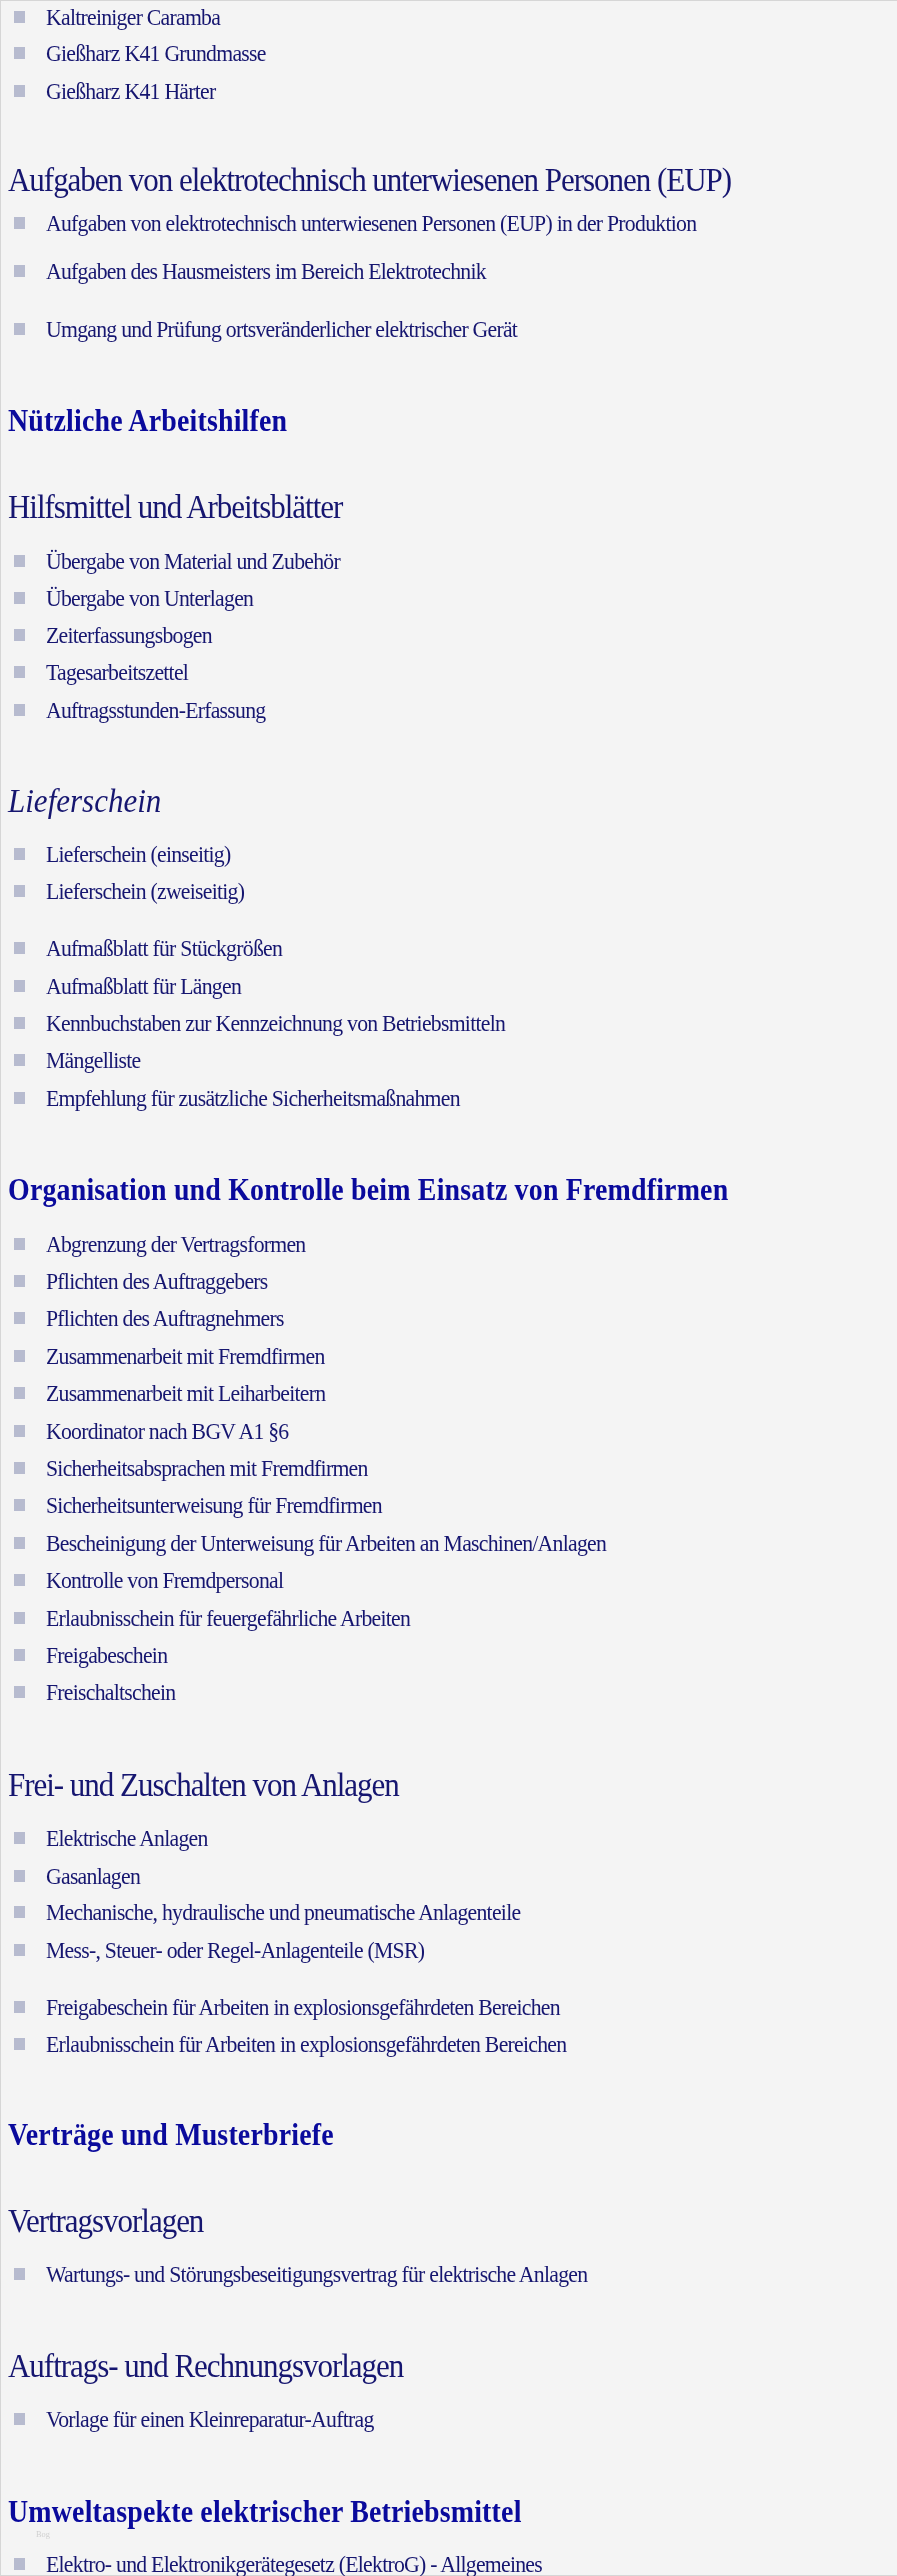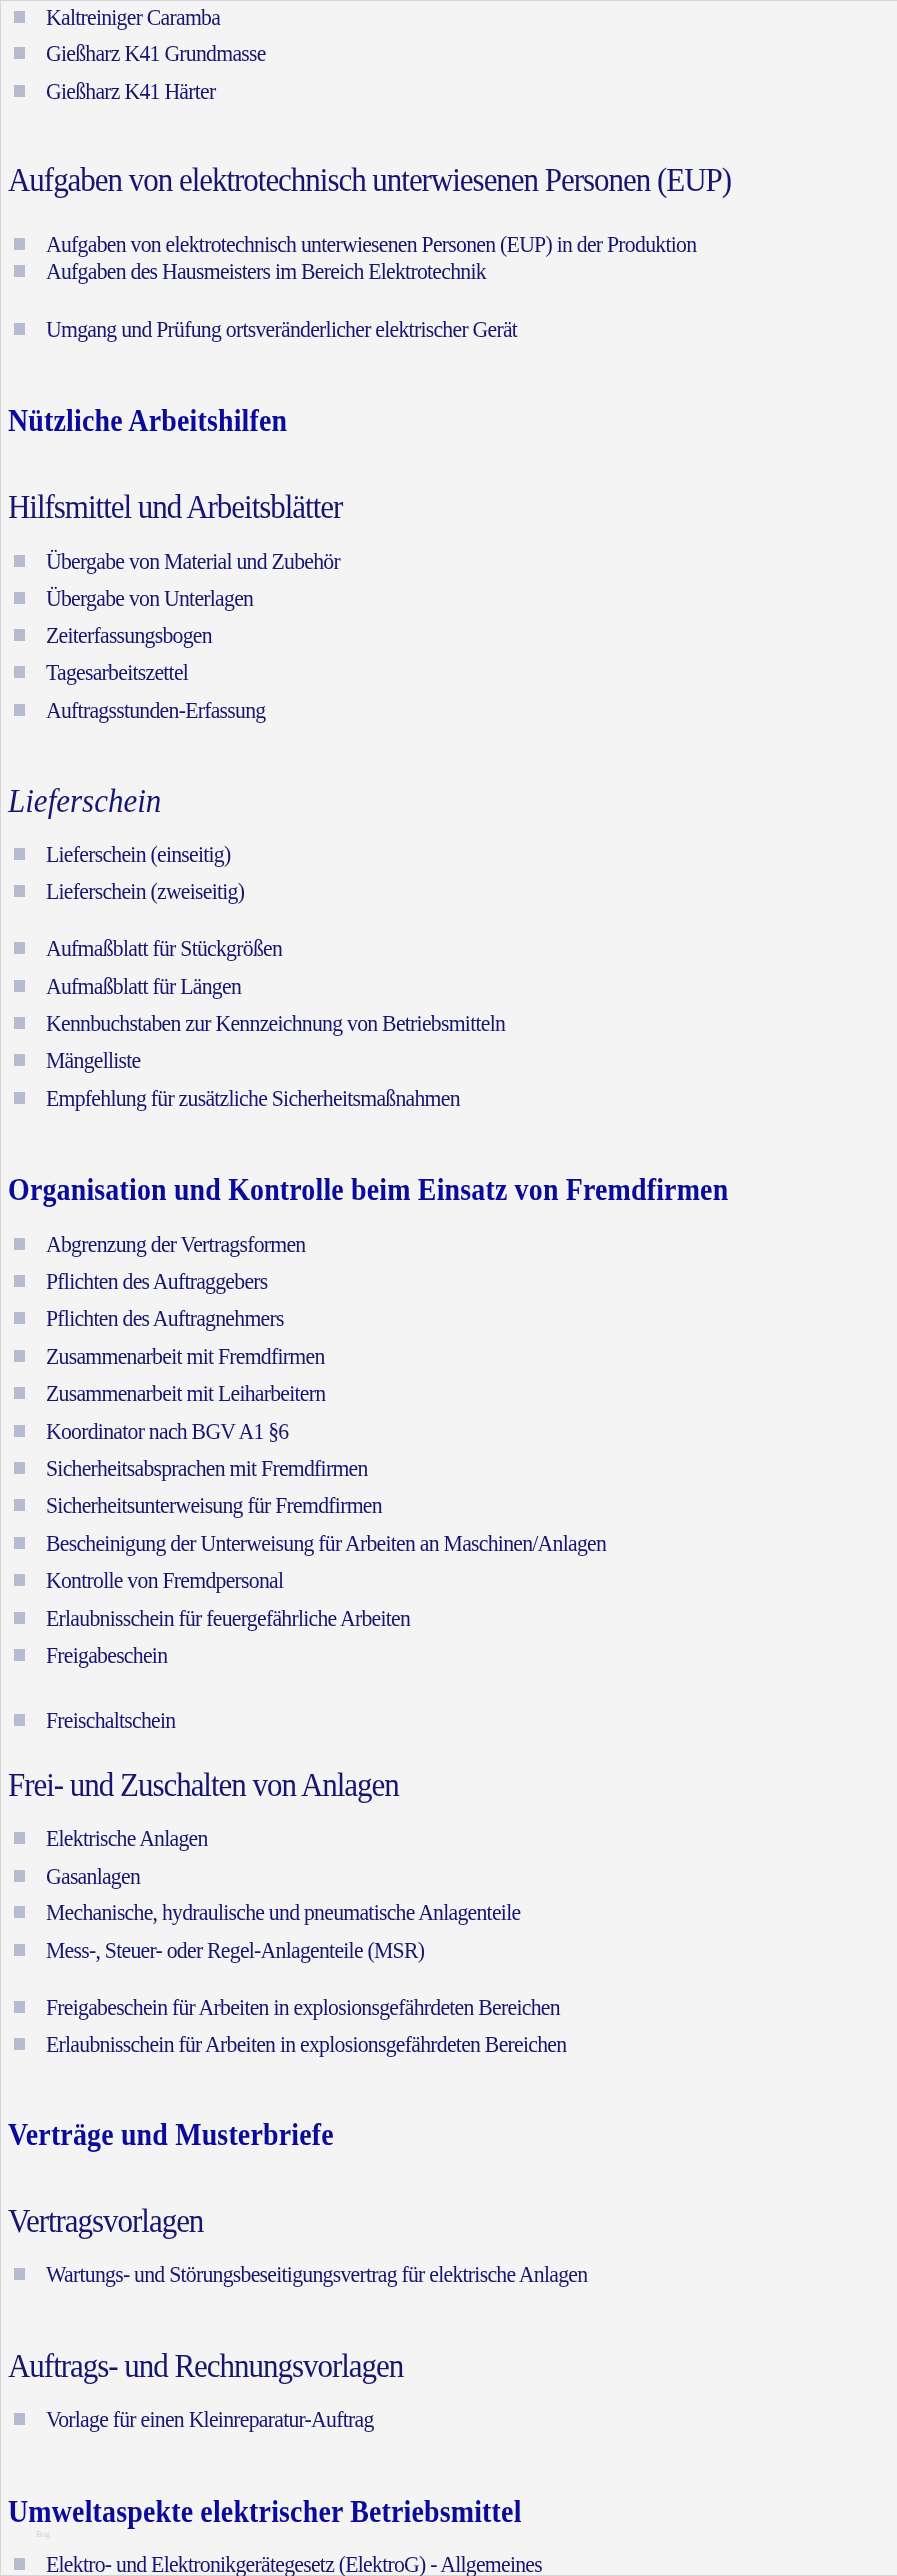--- a/index.html
+++ b/index.html
@@ -104,21 +104,21 @@
         <span class="item-text">Gießharz K41 Grundmasse</span>
       </div>
       <div class="row" style="top: 91px; width: 898px;">
         <span class="bullet"></span>
         <span class="item-text">Gießharz K41 Härter</span>
       </div>
     </div>
 
   <div class="h-sub" style="top: 180px;">Aufgaben von elektrotechnisch unterwiesenen Personen (EUP)</div>
   <div>
-      <div class="row" style="top: 244px; width: 892px;">
+      <div class="row" style="top: 223px; width: 892px;">
         <span class="bullet"></span>
         <span class="item-text">Aufgaben von elektrotechnisch unterwiesenen Personen (EUP) in der Produktion</span>
       </div>
       <div class="row" style="top: 271px; width: 898px;">
         <span class="bullet"></span>
         <span class="item-text">Aufgaben des Hausmeisters im Bereich Elektrotechnik</span>
       </div>
       <div class="row" style="top: 329px; width: 898px;">
         <span class="bullet"></span>
         <span class="item-text">Umgang und Prüfung ortsveränderlicher elektrischer Gerät</span>
@@ -224,21 +224,21 @@
         <span class="item-text">Kontrolle von Fremdpersonal</span>
       </div>
       <div class="row" style="top: 1618px; width: 898px;">
         <span class="bullet"></span>
         <span class="item-text">Erlaubnisschein für feuergefährliche Arbeiten</span>
       </div>
       <div class="row" style="top: 1655px; width: 898px;">
         <span class="bullet"></span>
         <span class="item-text">Freigabeschein</span>
       </div>
-      <div class="row" style="top: 1692px; width: 823px; margin-top: 28px;">
+      <div class="row" style="top: 1692px; width: 823px;">
         <span class="bullet"></span>
         <span class="item-text">Freischaltschein</span>
       </div>
     </div>
 
   <div class="h-sub" style="top: 1785px;">Frei- und Zuschalten von Anlagen</div>
   <div>
       <div class="row" style="top: 1838px; width: 898px;">
         <span class="bullet"></span>
         <span class="item-text">Elektrische Anlagen</span>

